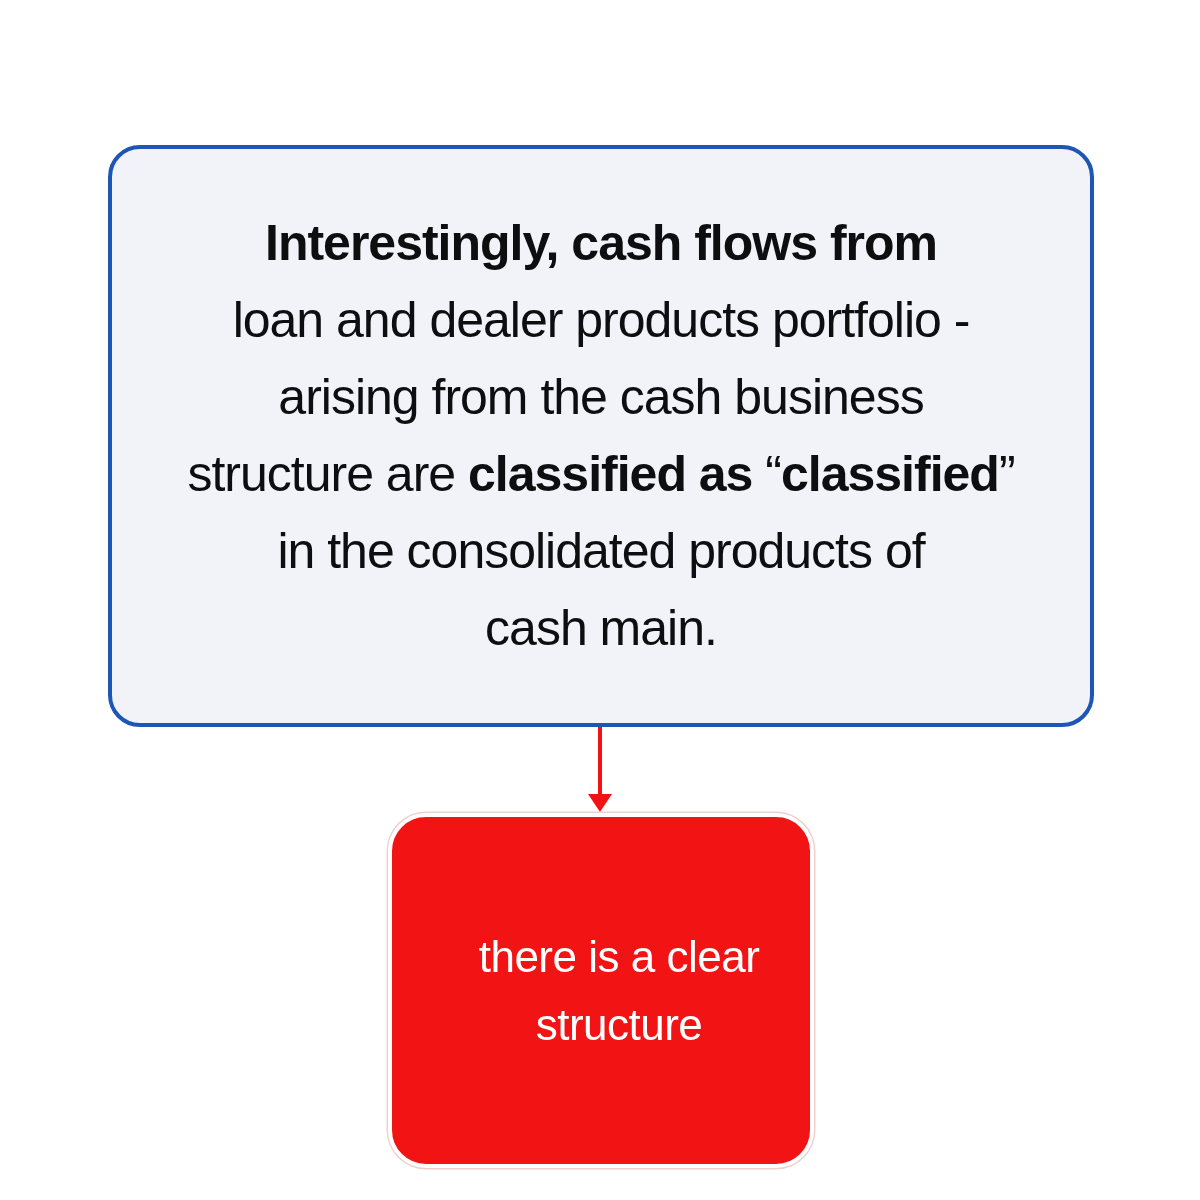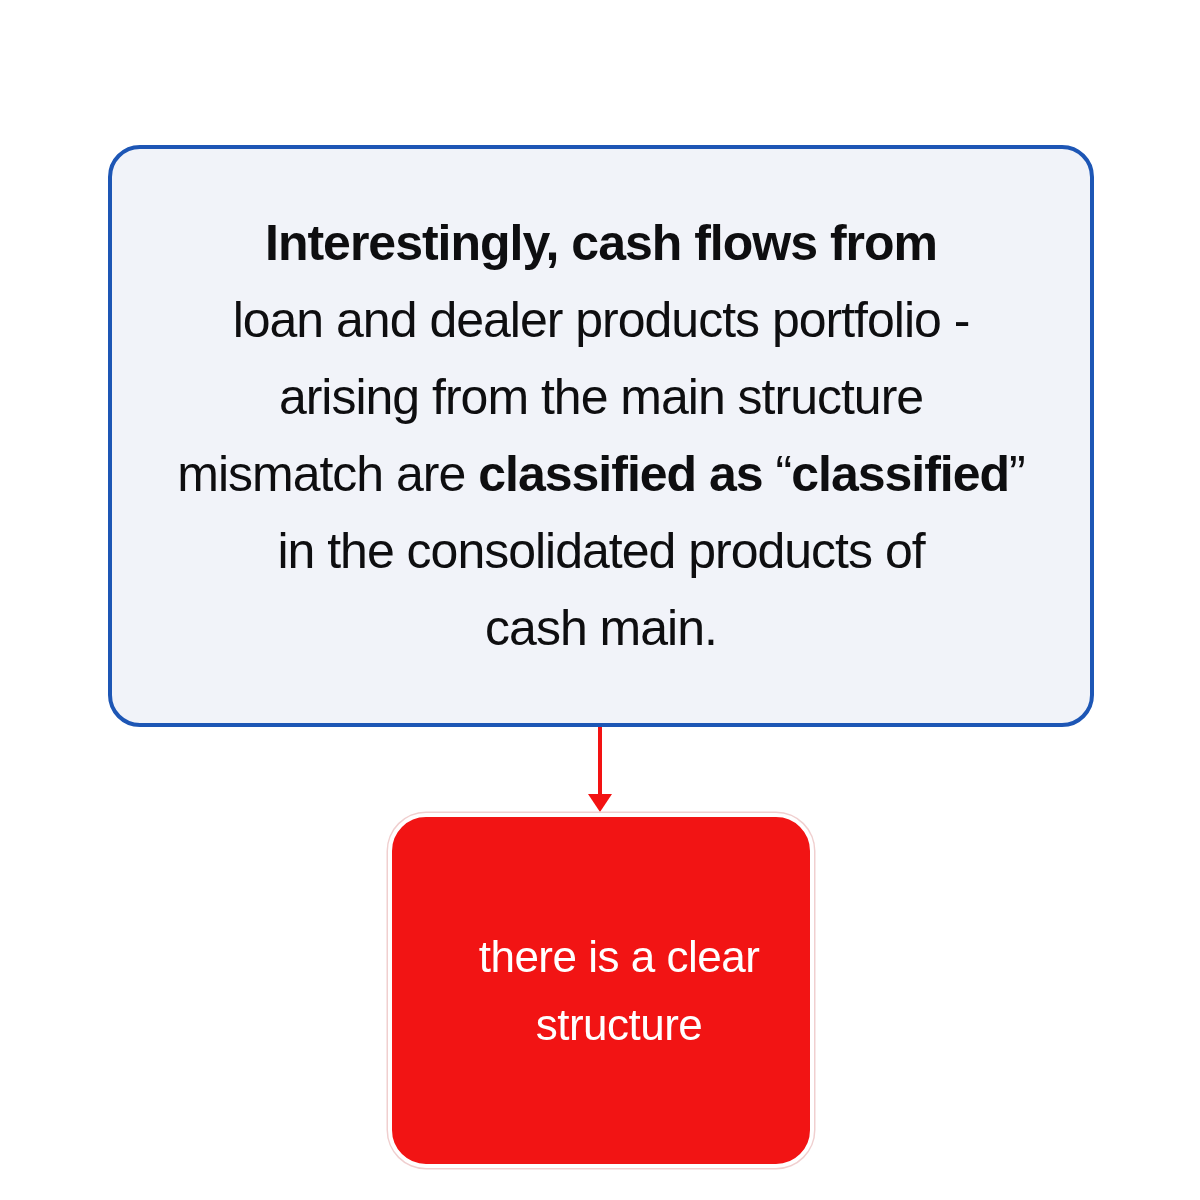--- a/index.html
+++ b/index.html
@@ -61,23 +61,23 @@
 <body>
 
 <div class="canvas">
 
   <div class="statement-box">
     <div class="line"><span class="b">Interestingly, cash flows from</span></div>
 
 
     <div class="line"><span>loan and dealer products portfolio -</span></div>
 
-    <div class="line"><span>arising from the main structure</span></div>
+    <div class="line"><span>arising from the cash business</span></div>
 
-    <div class="line"><span>mismatch are </span><span class="b">classified as</span><span> “</span><span class="b">classified</span><span>”</span></div>
+    <div class="line"><span>structure are </span><span class="b">classified as</span><span> “</span><span class="b">classified</span><span>”</span></div>
 
     <div class="line"><span>in the consolidated products of</span></div>
 
     <div class="line"><span>cash main.</span></div>
   </div>
 
   <svg class="arrow-svg" viewBox="0 0 44 88">
     <line x1="22" y1="1" x2="22" y2="70" stroke-width="4" stroke="#f31212"></line>
     <polygon points="10,68 34,68 22,86" fill="#f31212"></polygon>
   </svg>

